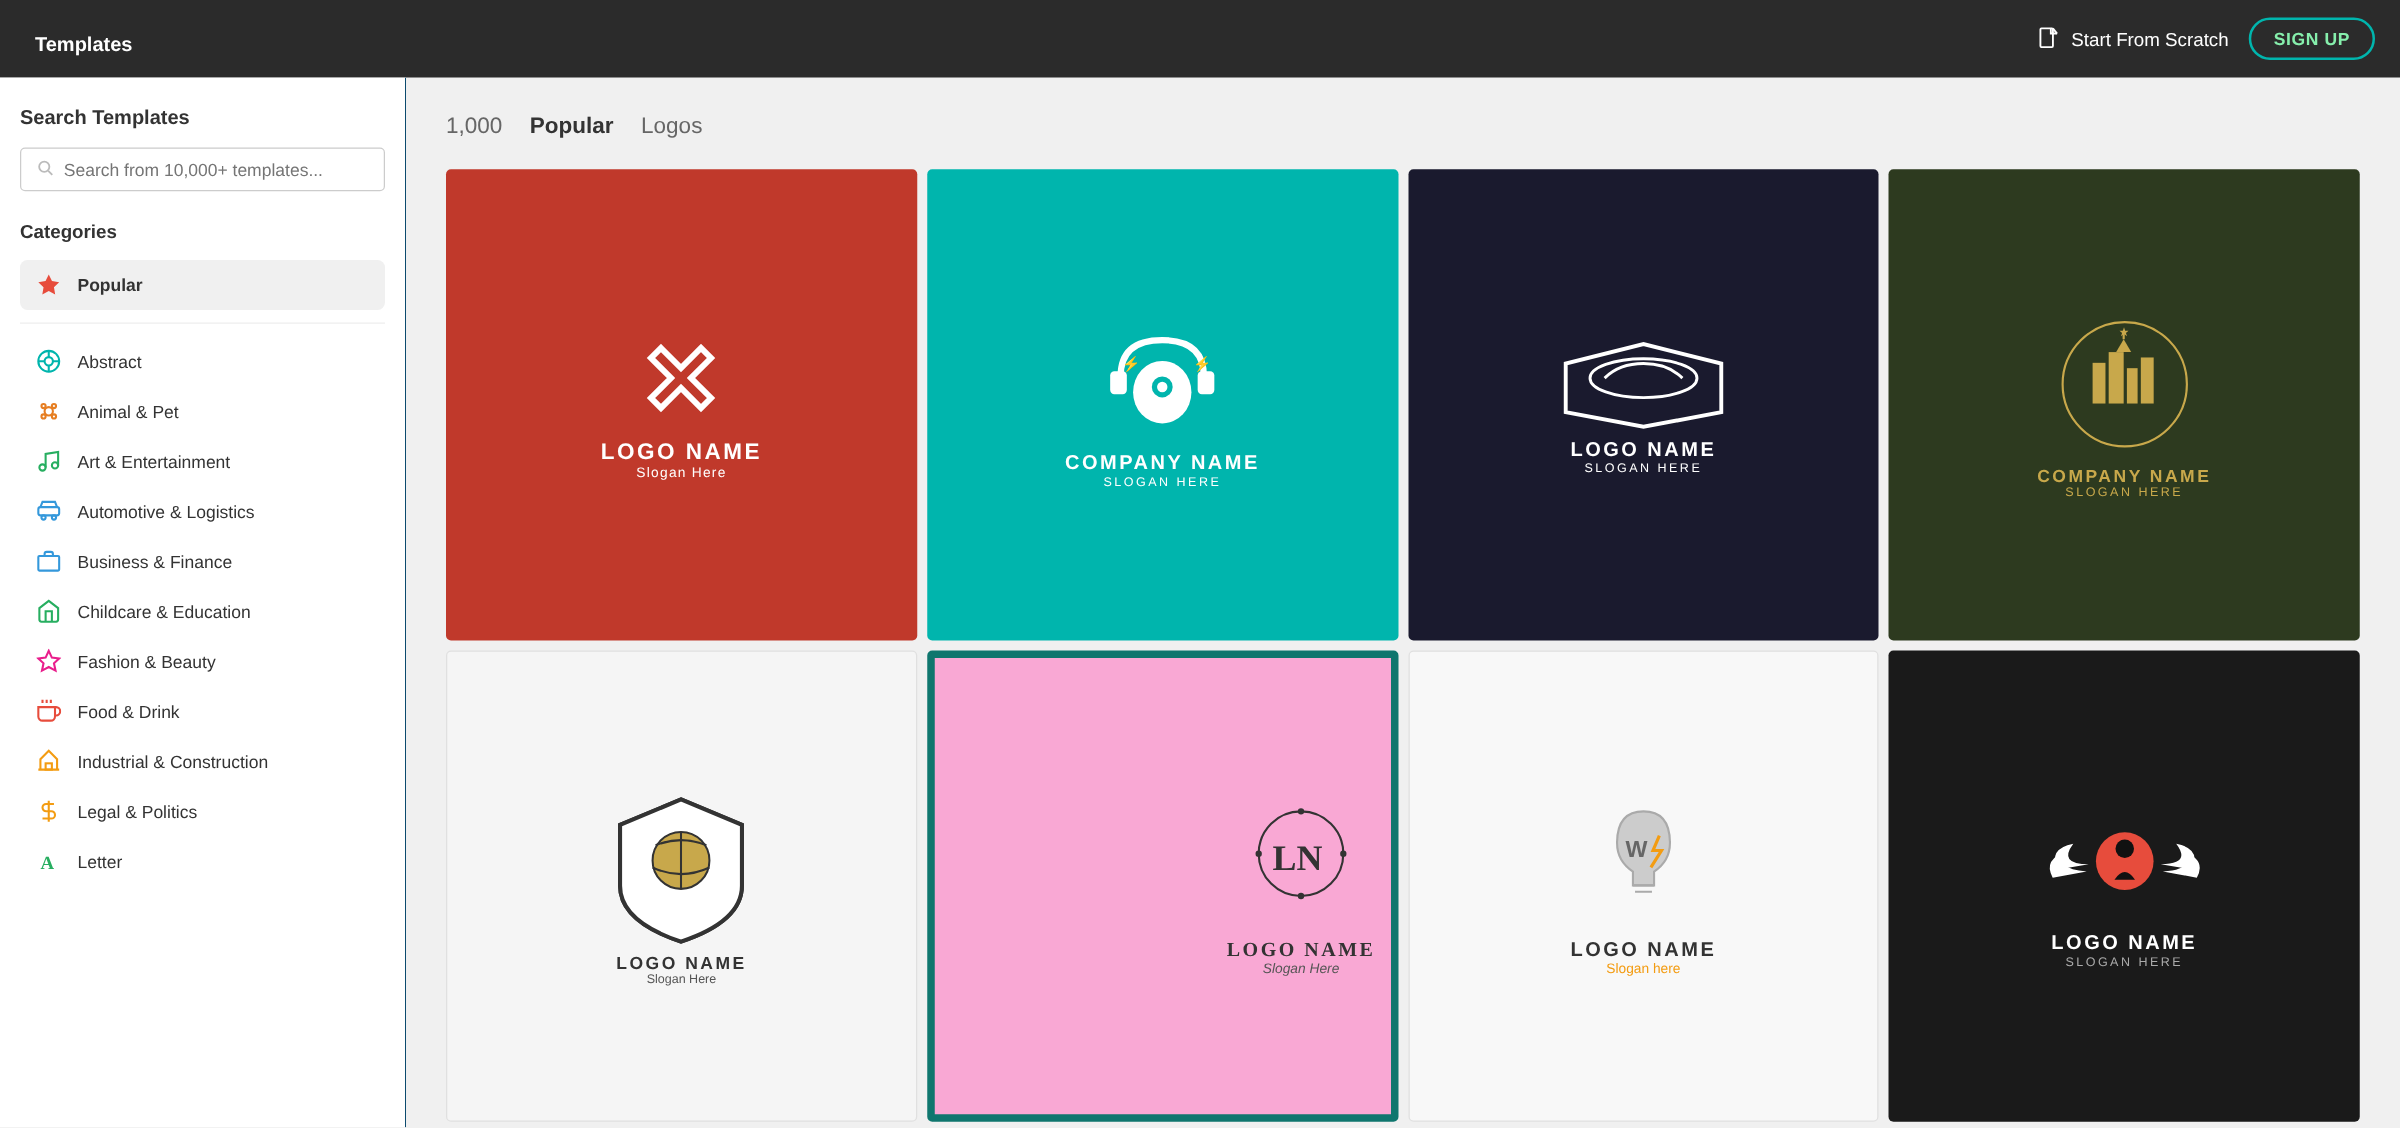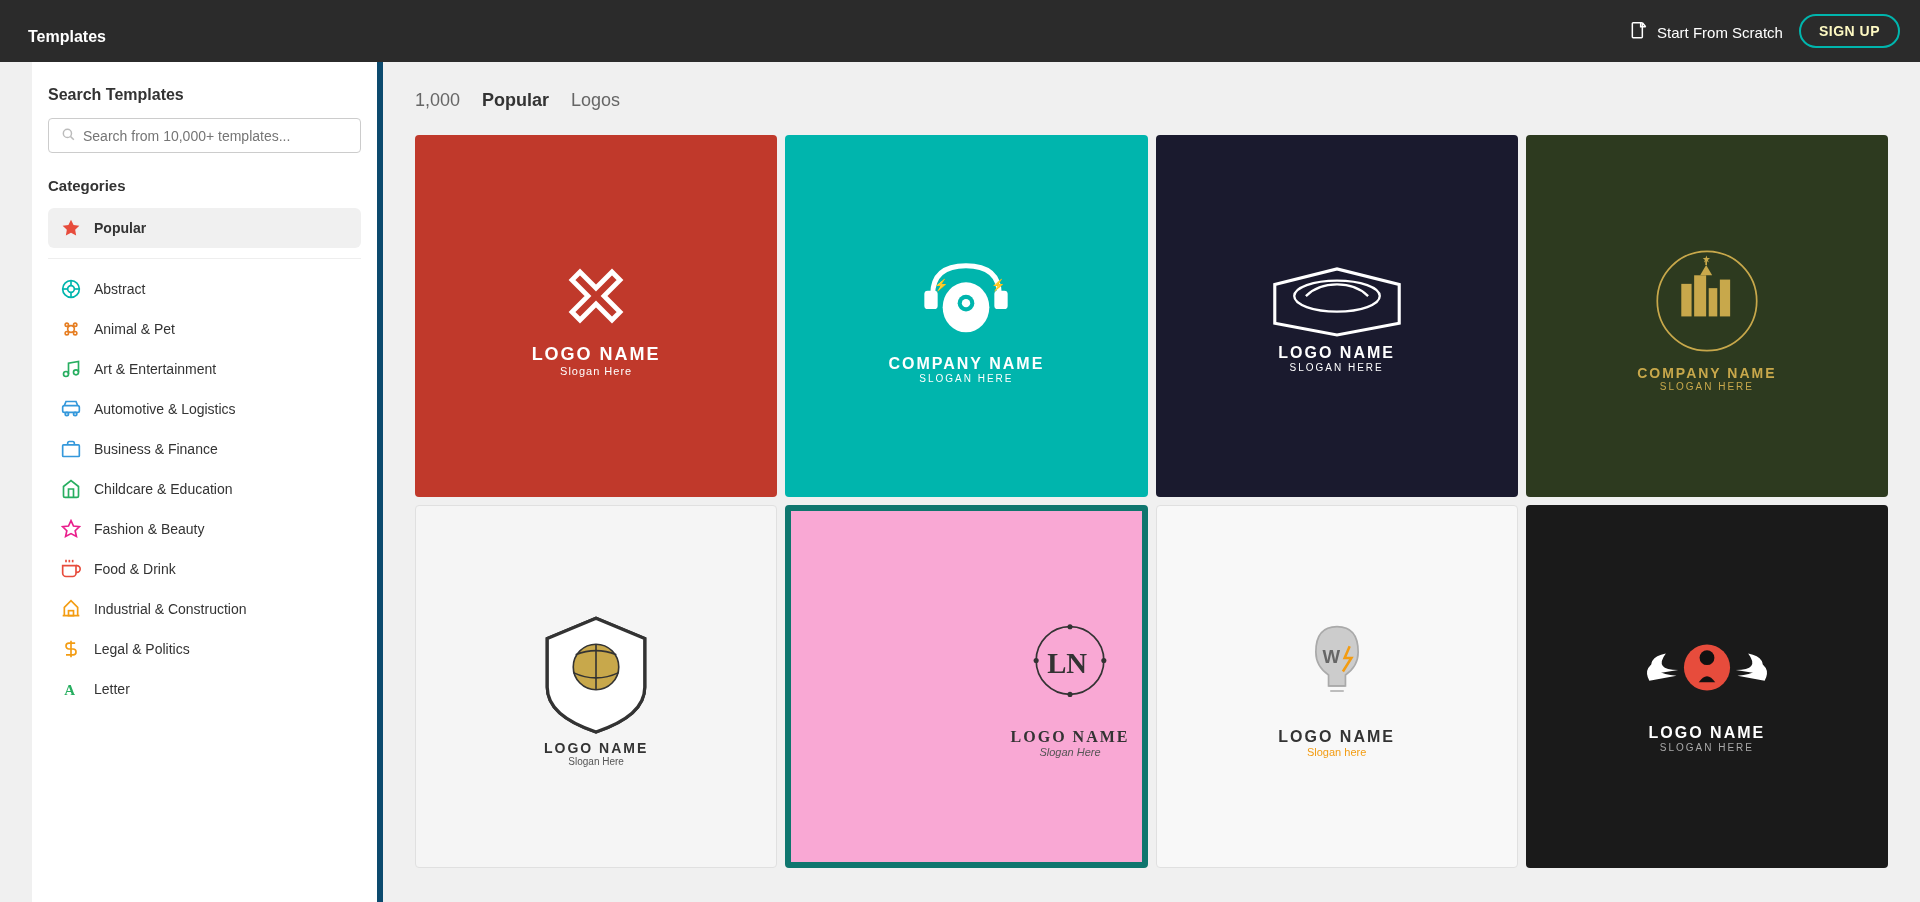--- a/index.html
+++ b/index.html
@@ -33,42 +33,41 @@
     }
     .nav-item.active { color: #fff; }
     .nav-item.inactive { color: #aaa; font-weight: 400; }
     .header-right { display: flex; align-items: center; gap: 16px; }
     .start-from-scratch {
       display: flex; align-items: flex-end; gap: 8px;
       color: #fff; font-size: 15px; cursor: pointer;
     }
     .sign-up-btn {
       border: 2px solid #00b5ad;
-      color: #fef9c3;
+      color: #86efac;
       background: transparent;
       padding: 7px 18px;
       border-radius: 22px;
       font-size: 14px;
       font-weight: 700;
       cursor: pointer;
       letter-spacing: 0.5px;
     }
 
     
     .main-layout { display: flex; flex: 1; overflow: hidden; }
 
     
     .sidebar {
-      width: 351px;
+      width: 325px;
       background: #fff;
       flex-shrink: 0;
       overflow-y: auto;
       padding: 24px 16px;
-      border-right: 6px solid #0c4a6e;
-      margin-left: 32px;
+      border-right: 1px solid #0c4a6e;
     }
     .search-title { font-size: 16px; font-weight: 700; margin-bottom: 14px; color: #333; }
     .search-box {
       display: flex; align-items: center;
       border: 1px solid #ccc;
       border-radius: 4px;
       padding: 8px 12px;
       gap: 8px;
       margin-bottom: 24px;
     }

